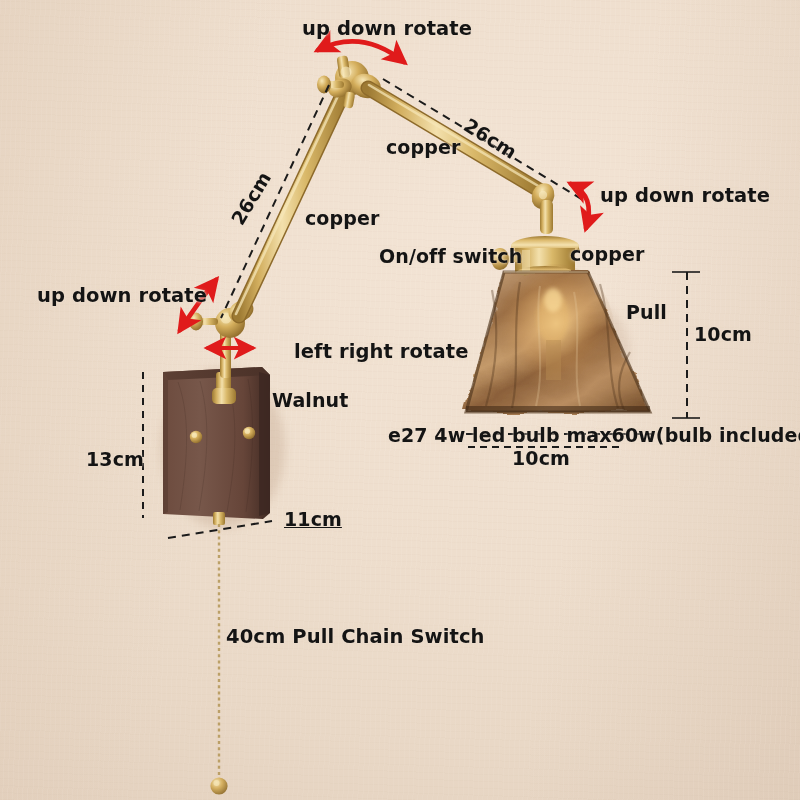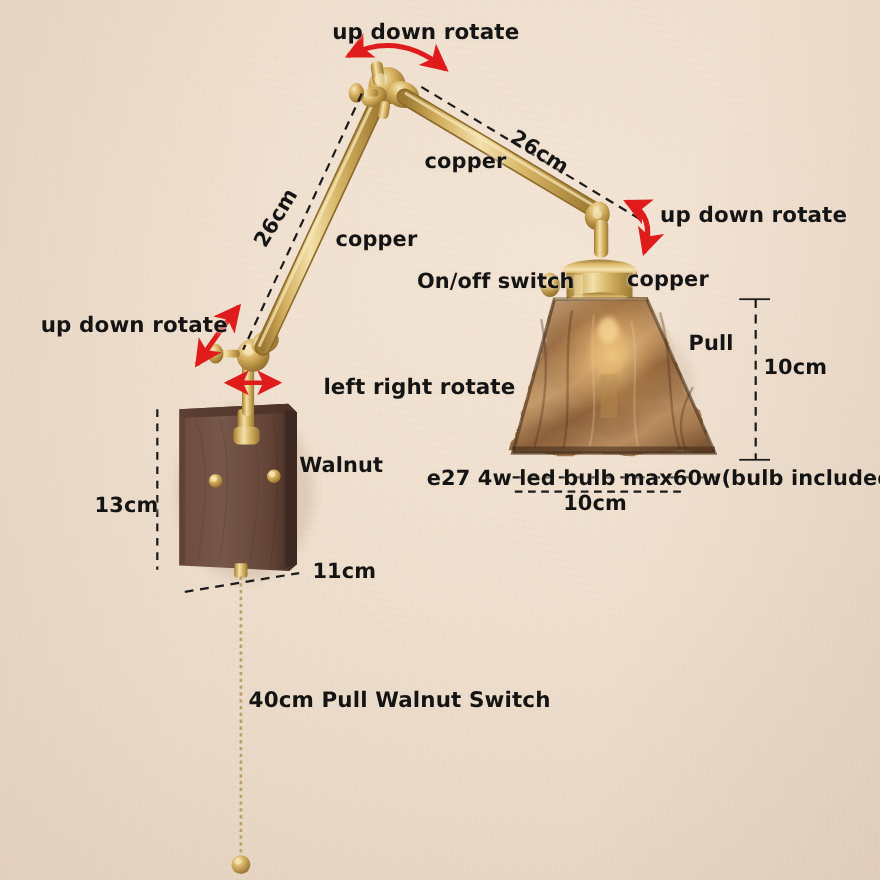--- a/index.html
+++ b/index.html
@@ -318,25 +318,25 @@
   <div class="lbl s21" style="left:379px;top:245px;text-align:right;">On/off switch</div>
 
   <div class="lbl s21" style="left:570px;top:243px;">copper</div>
 
   <div class="lbl s21" style="left:626px;top:301px;">Pull</div>
 
   <div class="lbl s21" style="left:694px;top:323px;">10cm</div>
 
   <div class="lbl s22" style="left:262px;top:340px;margin-left:32px;">left right rotate</div>
 
-  <div class="lbl s21" style="left:272px;top:412px;">Walnut</div>
+  <div class="lbl s21" style="left:272px;top:389px;">Walnut</div>
 
   <div class="lbl s21" style="left:86px;top:448px;">13cm</div>
 
-  <div class="lbl s21" style="left:284px;top:508px;">11cm</div>
+  <div class="lbl s21" style="left:284px;top:508px;text-decoration:underline;">11cm</div>
 
   <div class="lbl s21" style="left:388px;top:424px;">e27 4w led bulb max60w(bulb included)</div>
 
   <div class="lbl s21" style="left:512px;top:447px;">10cm</div>
 
-  <div class="lbl s22" style="left:226px;top:625px;">40cm Pull Walnut Switch</div>
+  <div class="lbl s22" style="left:226px;top:625px;">40cm Pull Chain Switch</div>
 
 </div>
 
 </body></html>

